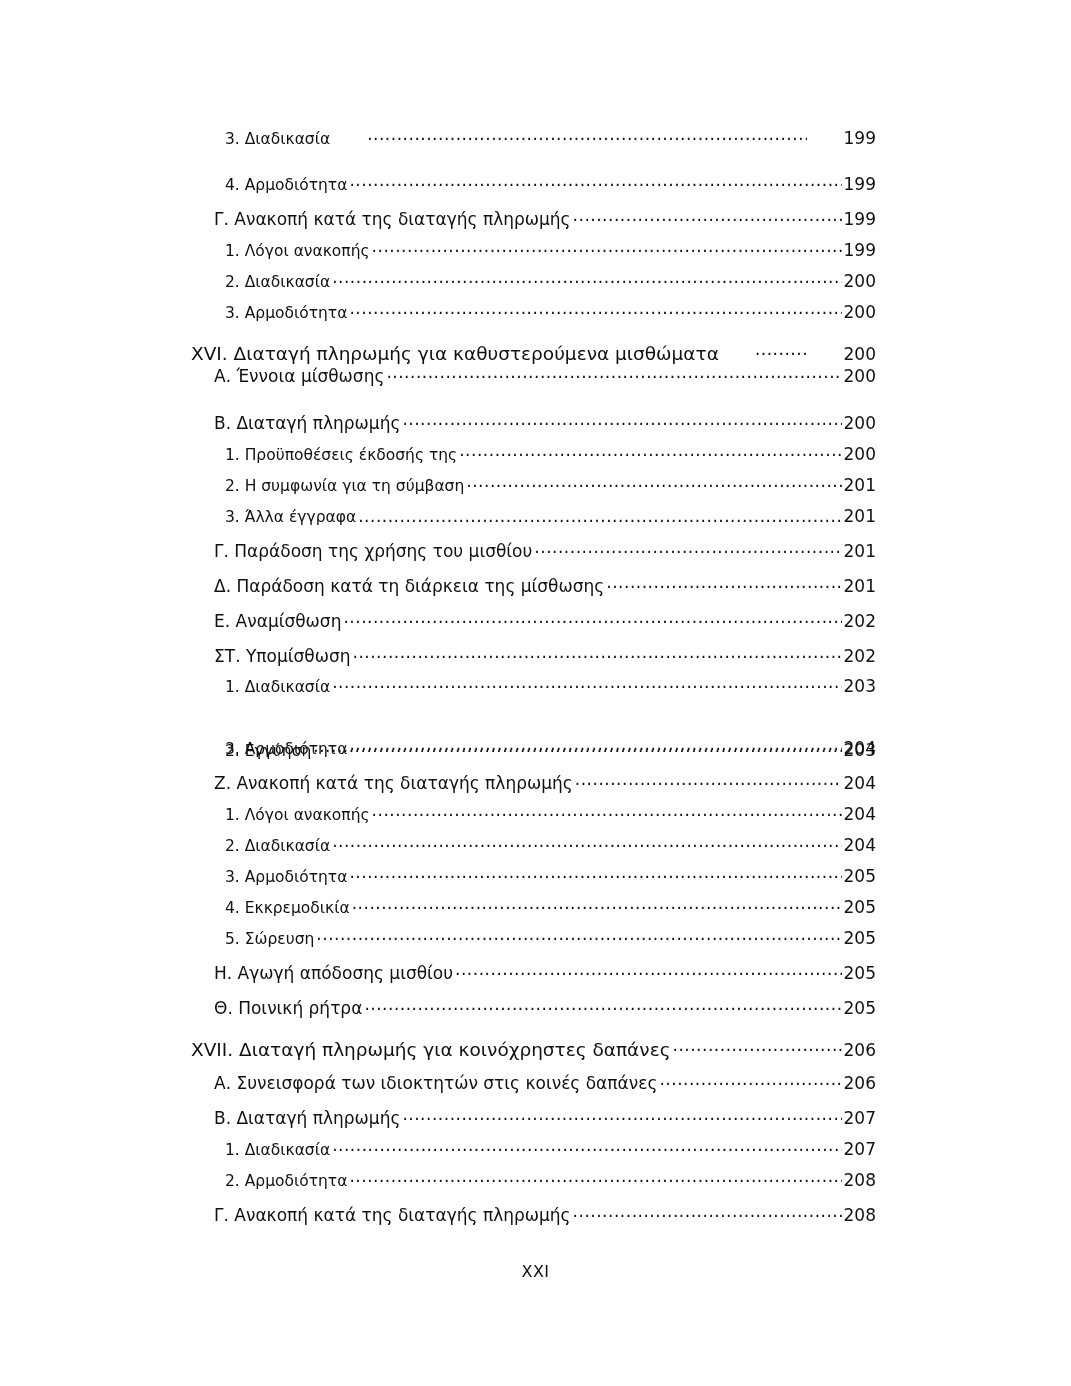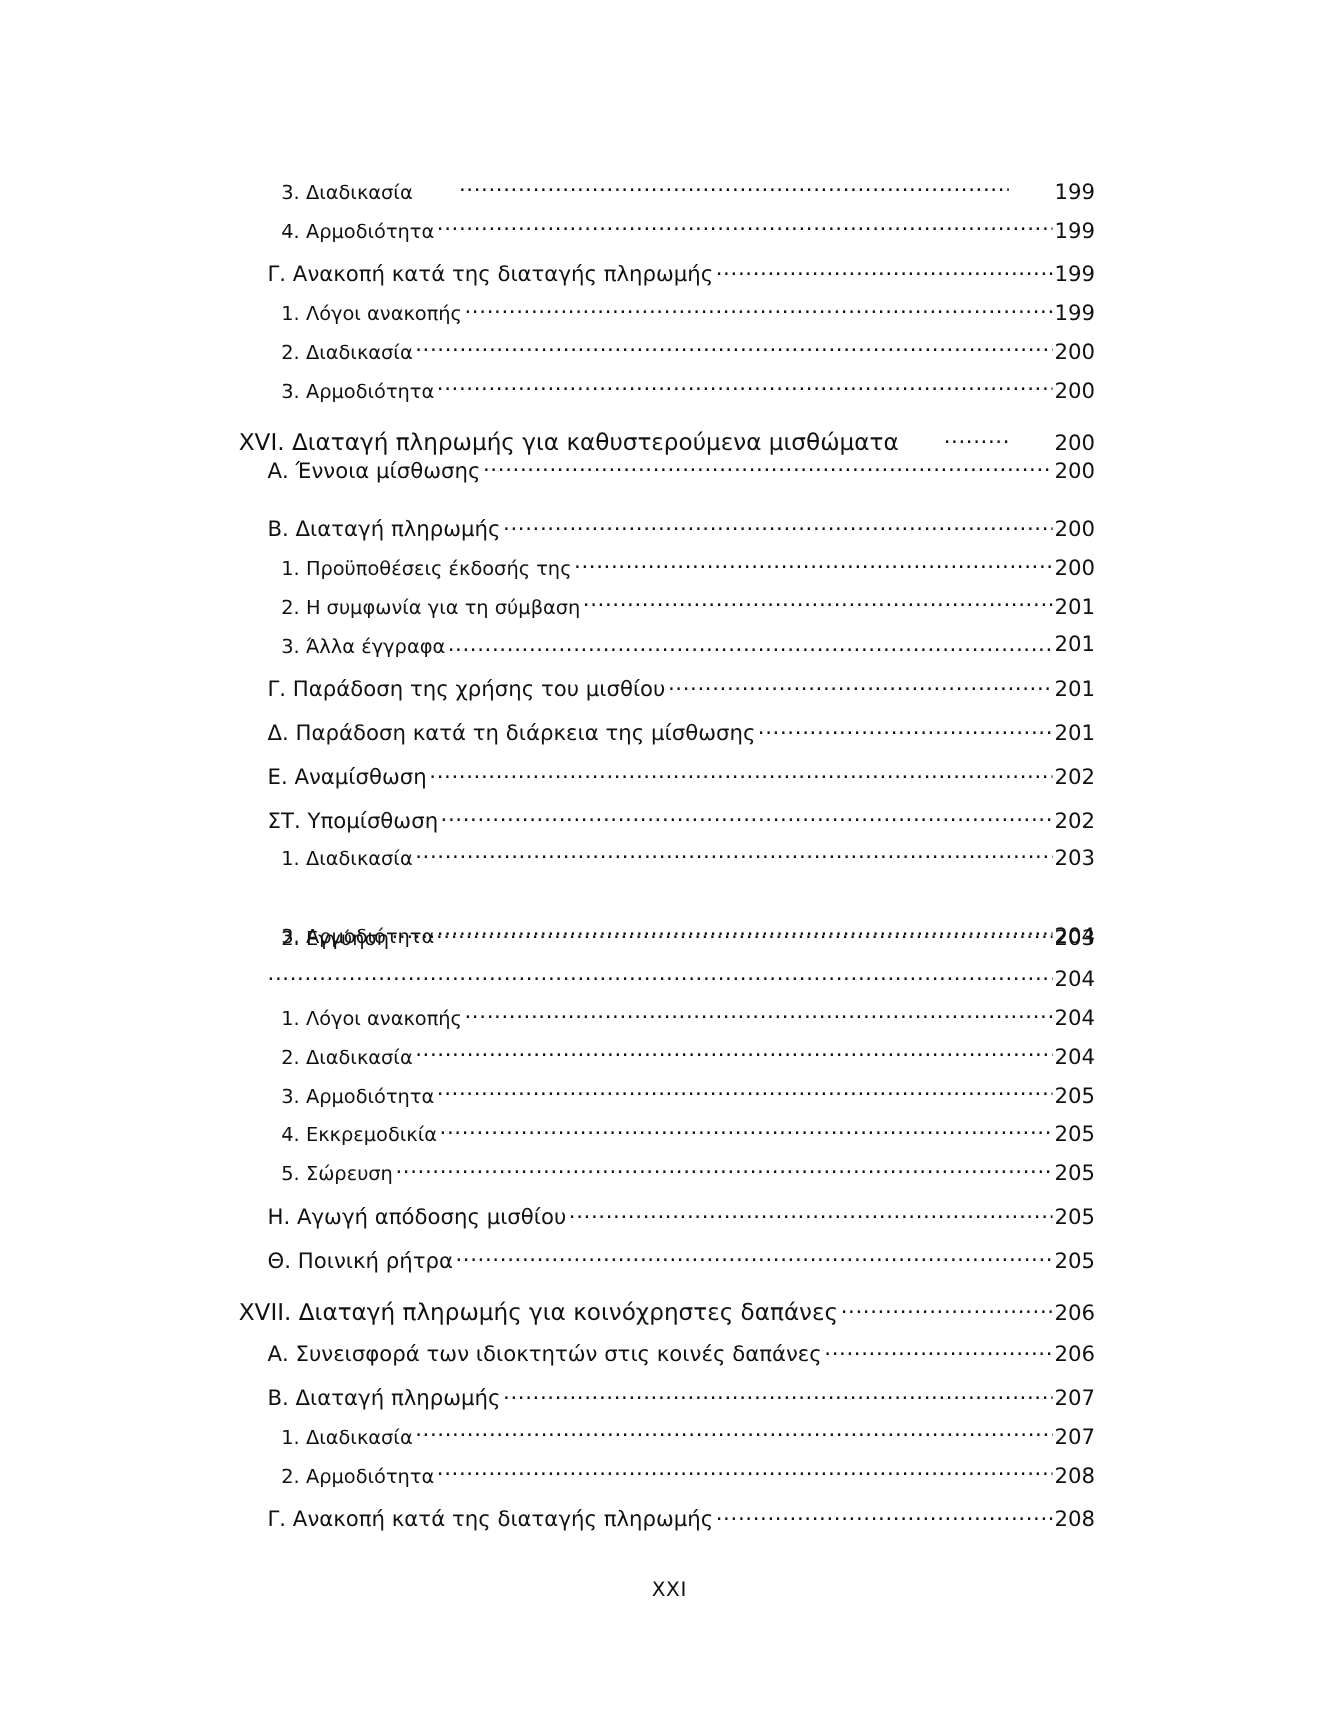--- a/index.html
+++ b/index.html
@@ -64,21 +64,21 @@
       width: 1071px;
       text-align: center;
       font-size: 16px;
       letter-spacing: 0.5px;
     }
   </style>
 </head>
 <body>
 
 <div class="toc">
-  <div class="entry lvl2" style="top: 143px; gap: 35px;">
+  <div class="entry lvl2" style="top: 128px; gap: 35px;">
       <span class="label">3. Διαδικασία</span>
       <span class="leader"></span>
       <span class="page">199</span>
     </div>
   <div class="entry lvl2" style="top: 174px;">
       <span class="label">4. Αρμοδιότητα</span>
       <span class="leader"></span>
       <span class="page">199</span>
     </div>
   <div class="entry lvl1" style="top: 208px;">
@@ -160,20 +160,21 @@
       <span class="label">2. Εγγύηση</span>
       <span class="leader"></span>
       <span class="page">203</span>
     </div>
   <div class="entry lvl2" style="top: 738px;">
       <span class="label">3. Αρμοδιότητα</span>
       <span class="leader"></span>
       <span class="page">204</span>
     </div>
   <div class="entry lvl1" style="top: 772px;">
+      <span class="label">Ζ. Ανακοπή κατά της διαταγής πληρωμής</span>
       <span class="leader"></span>
       <span class="page">204</span>
     </div>
   <div class="entry lvl2" style="top: 804px;">
       <span class="label">1. Λόγοι ανακοπής</span>
       <span class="leader"></span>
       <span class="page">204</span>
     </div>
   <div class="entry lvl2" style="top: 835px;">
       <span class="label">2. Διαδικασία</span>

